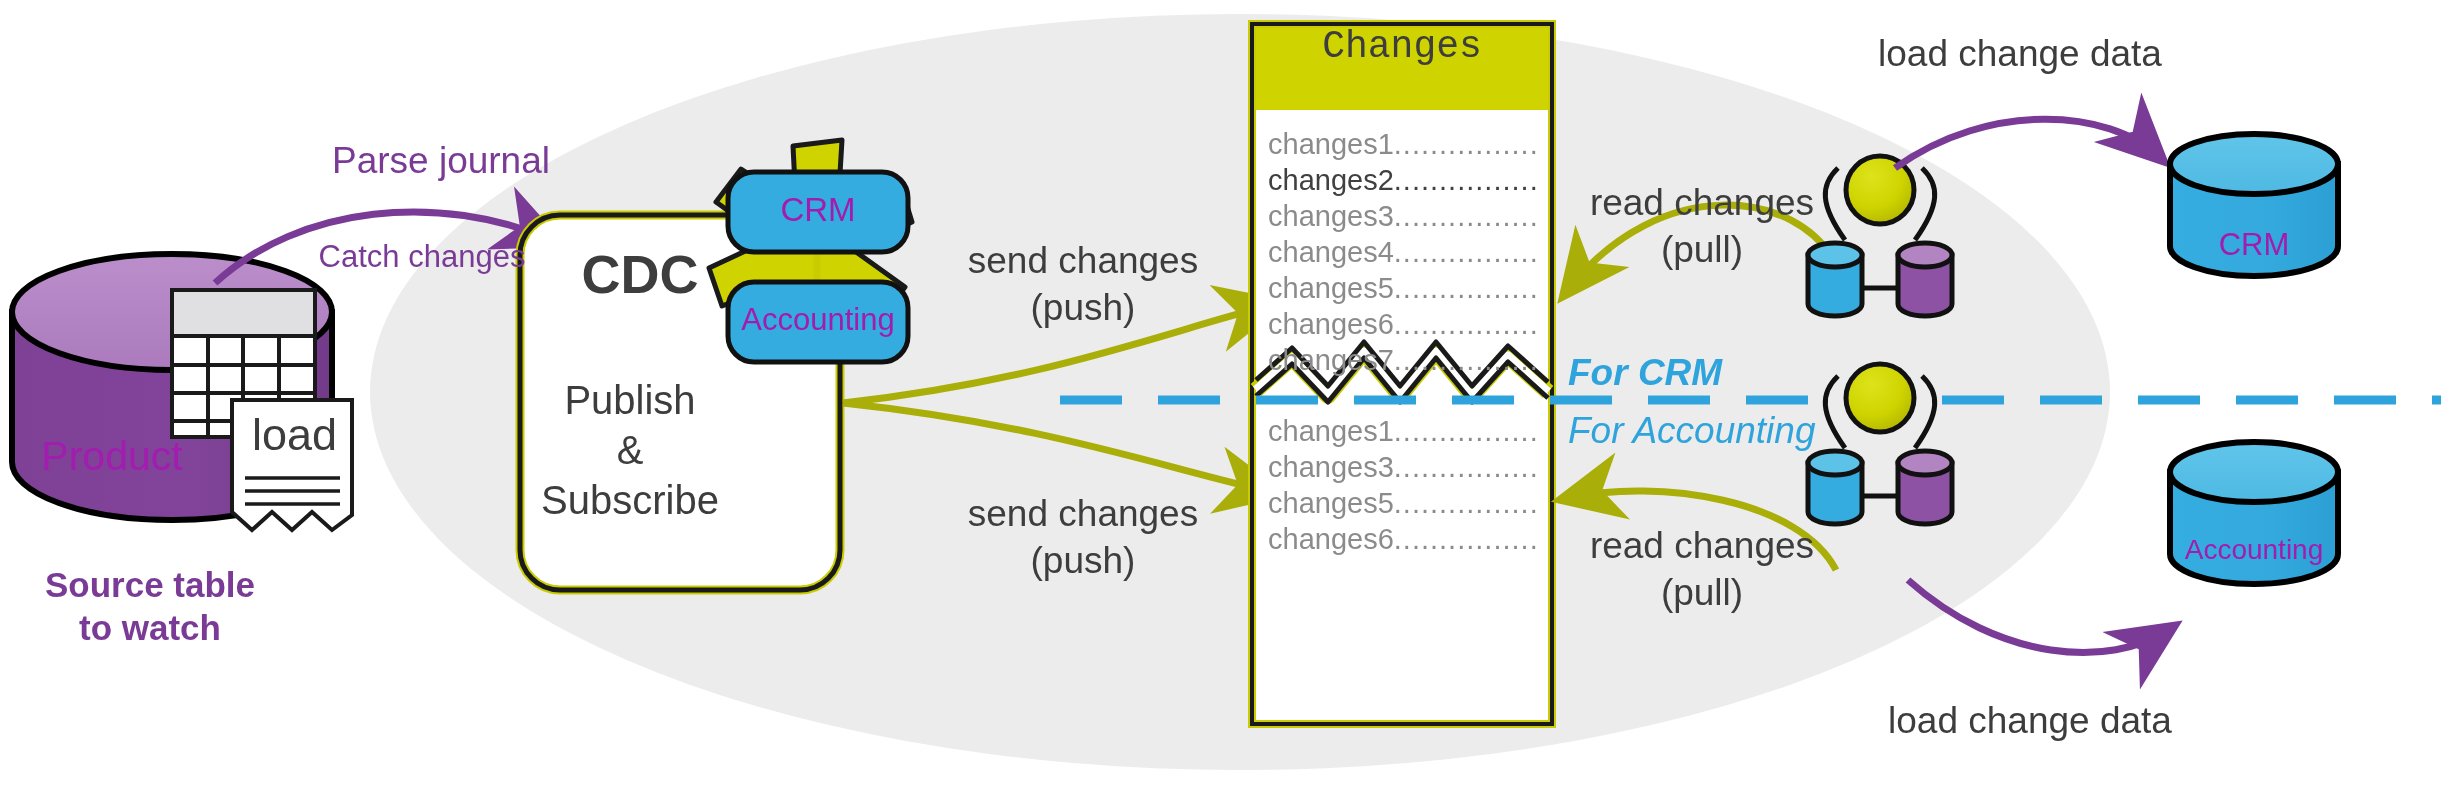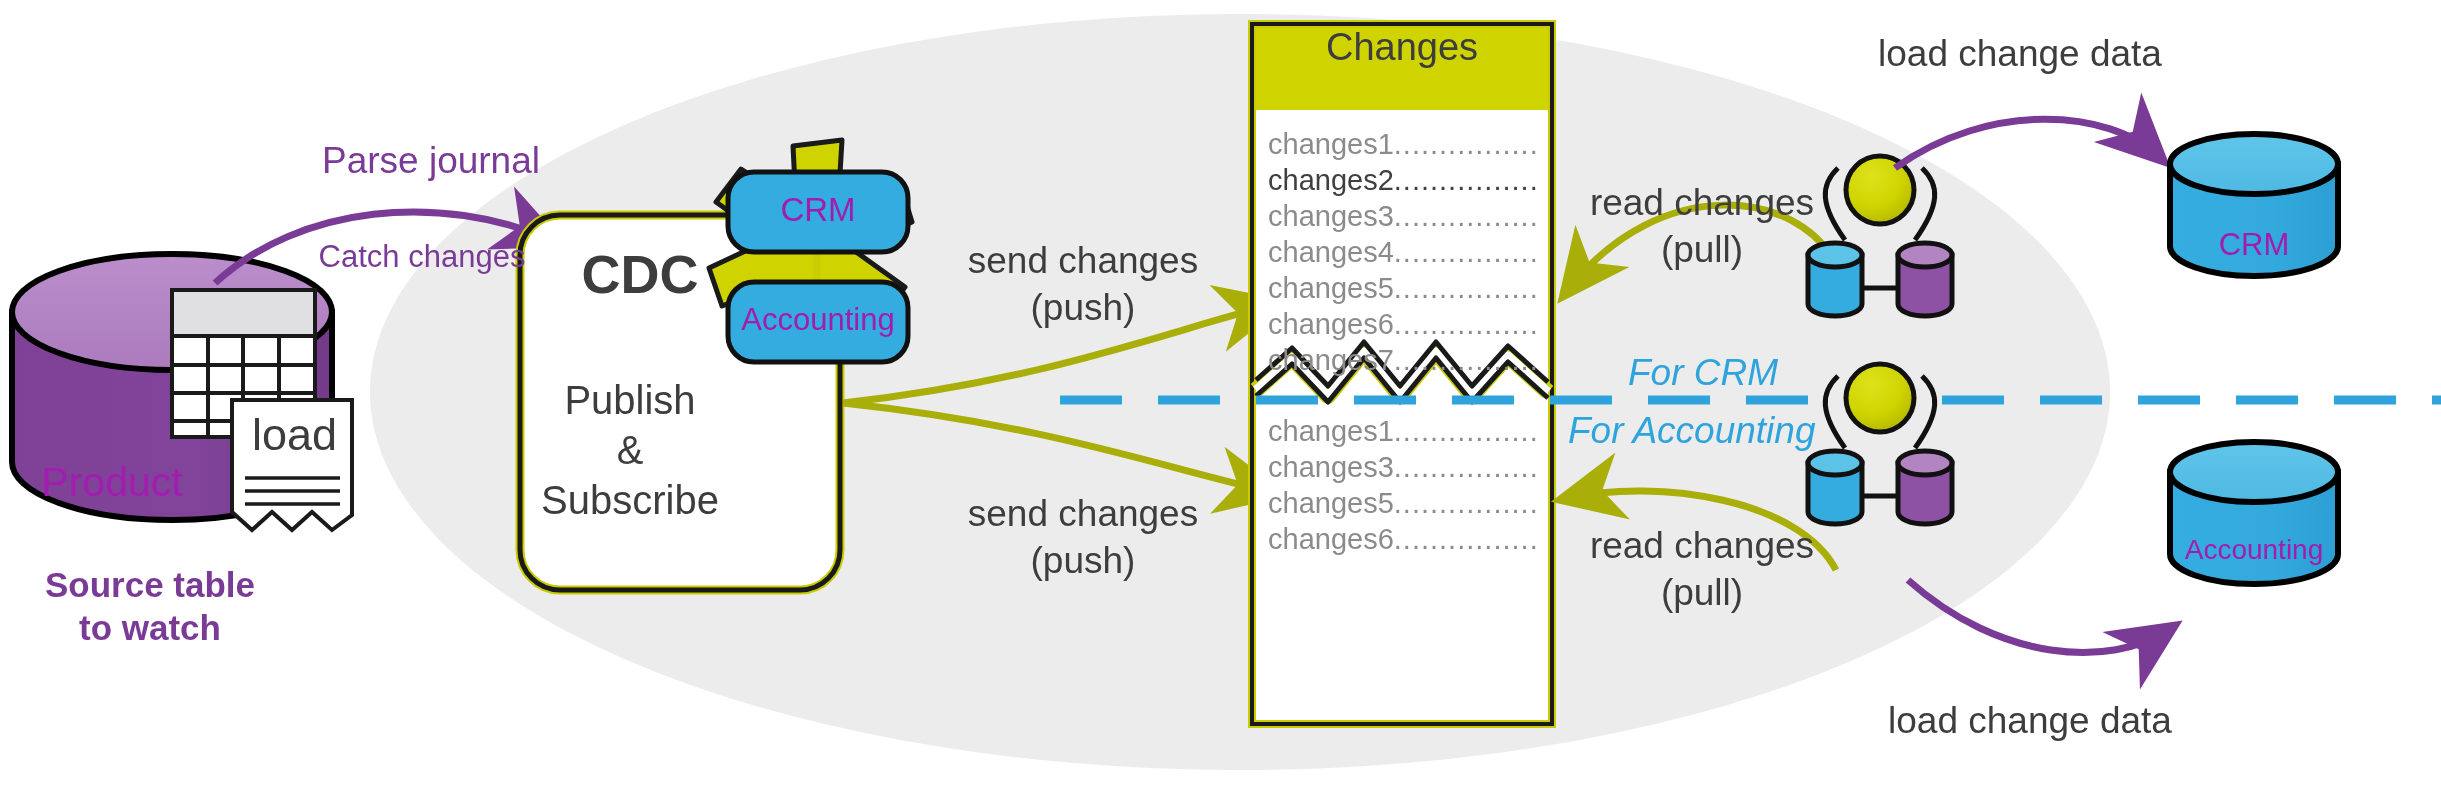--- a/index.html
+++ b/index.html
@@ -142,42 +142,42 @@
     <g>
       <path d="M2170,164 L2170,246 A84,30 0 0 0 2338,246 L2338,164 Z" fill="url(#blueBody)" stroke="#000" stroke-width="6"></path>
       <ellipse cx="2254" cy="164" rx="84" ry="30" fill="url(#blueTop)" stroke="#000" stroke-width="6"></ellipse>
     </g>
     <g>
       <path d="M2170,472 L2170,554 A84,30 0 0 0 2338,554 L2338,472 Z" fill="url(#blueBody)" stroke="#000" stroke-width="6"></path>
       <ellipse cx="2254" cy="472" rx="84" ry="30" fill="url(#blueTop)" stroke="#000" stroke-width="6"></ellipse>
     </g>
   </svg>
 
-  <div class="txt c-white center" style="left:12px; top:460px; width:200px; font-size:41px;">Product</div>
+  <div class="txt c-white center" style="left:12px; top:434px; width:200px; font-size:41px;">Product</div>
   <div class="txt c-dark" style="left:252px; top:410px; font-size:45px;">load</div>
   <div class="txt c-purple center" style="left:0px; top:565px; width:300px; font-size:35px; font-weight:bold;">Source table</div>
   <div class="txt c-purple center" style="left:0px; top:608px; width:300px; font-size:35px; font-weight:bold;">to watch</div>
 
-  <div class="txt c-purple center" style="left:266px; top:140px; width:330px; font-size:37px;">Parse journal</div>
+  <div class="txt c-purple center" style="left:276px; top:140px; width:330px; font-size:37px;">Parse journal</div>
   <div class="txt c-purple center" style="left:272px; top:240px; width:300px; font-size:31px;">Catch changes</div>
 
   <div class="txt c-dark center" style="left:540px; top:244px; width:200px; font-size:54px; font-weight:bold;">CDC</div>
   <div class="txt c-dark center" style="left:520px; top:378px; width:220px; font-size:40px;">Publish</div>
   <div class="txt c-dark center" style="left:520px; top:428px; width:220px; font-size:40px;">&amp;</div>
   <div class="txt c-dark center" style="left:512px; top:478px; width:236px; font-size:40px;">Subscribe</div>
 
   <div class="txt c-white center" style="left:728px; top:192px; width:180px; font-size:33px;">CRM</div>
   <div class="txt c-white center" style="left:722px; top:303px; width:192px; font-size:31px;">Accounting</div>
 
   <div class="txt c-dark center" style="left:918px; top:240px; width:330px; font-size:37px;">send changes</div>
   <div class="txt c-dark center" style="left:918px; top:287px; width:330px; font-size:37px;">(push)</div>
   <div class="txt c-dark center" style="left:918px; top:493px; width:330px; font-size:37px;">send changes</div>
   <div class="txt c-dark center" style="left:918px; top:540px; width:330px; font-size:37px;">(push)</div>
 
-  <div class="txt c-dark center" style="left:1256px; top:26px; width:292px; font-size:38px;">Changes</div>
+  <div class="txt c-dark center" style="left:1256px; top:26px; width:292px; font-size:38px;font-family:Liberation Mono, monospace;">Changes</div>
 
   <div id="rows-top" style="position:absolute; left:1268px; top:128px; width:272px;">
       <div style="display: flex; align-items: baseline; font-size: 29px; color: rgb(139, 139, 139); height: 36px; overflow: hidden;">
         <span>changes1</span>
         <span style="flex: 1 1 0%; white-space: nowrap; overflow: hidden; letter-spacing: 1px;">..............................................</span>
       </div>
       <div style="display: flex; align-items: baseline; font-size: 29px; color: #404040; height: 36px; overflow: hidden;">
         <span>changes2</span>
         <span style="flex: 1 1 0%; white-space: nowrap; overflow: hidden; letter-spacing: 1px;">..............................................</span>
       </div>
@@ -219,21 +219,21 @@
         <span>changes6</span>
         <span style="flex: 1 1 0%; white-space: nowrap; overflow: hidden; letter-spacing: 1px;">..............................................</span>
       </div>
     </div>
 
   <div class="txt c-dark center" style="left:1562px; top:182px; width:280px; font-size:37px;">read changes</div>
   <div class="txt c-dark center" style="left:1562px; top:229px; width:280px; font-size:37px;">(pull)</div>
   <div class="txt c-dark center" style="left:1562px; top:525px; width:280px; font-size:37px;">read changes</div>
   <div class="txt c-dark center" style="left:1562px; top:572px; width:280px; font-size:37px;">(pull)</div>
 
-  <div class="txt c-blue" style="left:1628px; top:352px; font-size:37px; font-style:italic;">For CRM</div>
+  <div class="txt c-blue" style="left:1568px; top:352px; font-size:37px; font-style:italic;font-weight:bold;">For CRM</div>
   <div class="txt c-blue" style="left:1568px; top:410px; font-size:37px; font-style:italic;">For Accounting</div>
 
   <div class="txt c-dark center" style="left:1850px; top:33px; width:340px; font-size:37px;">load change data</div>
   <div class="txt c-dark center" style="left:1860px; top:700px; width:340px; font-size:37px;">load change data</div>
 
   <div class="txt c-white center" style="left:2170px; top:228px; width:168px; font-size:31px;">CRM</div>
   <div class="txt c-white center" style="left:2160px; top:534px; width:188px; font-size:28px;">Accounting</div>
 
 </div>
 

